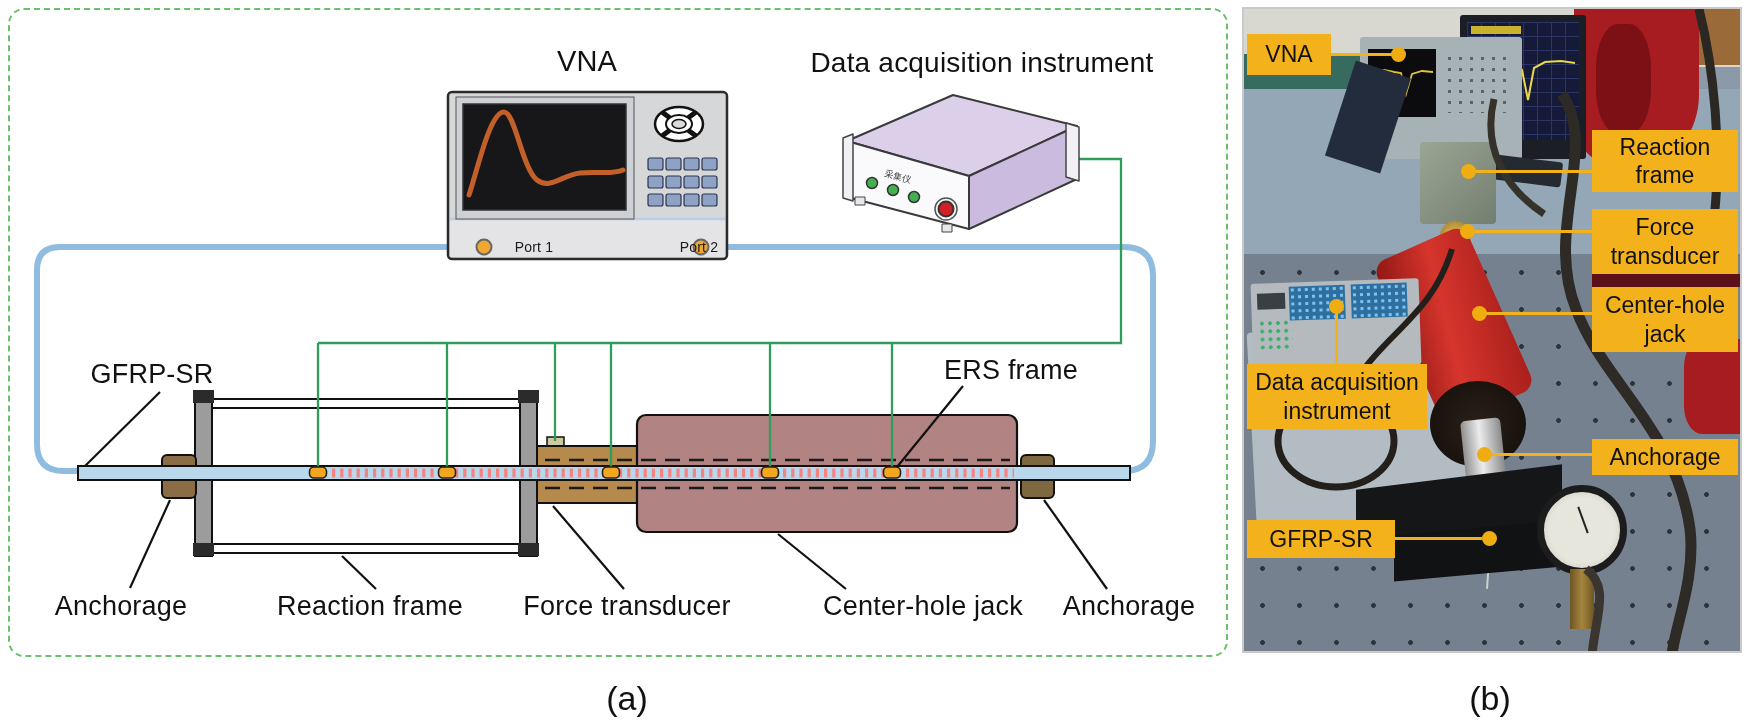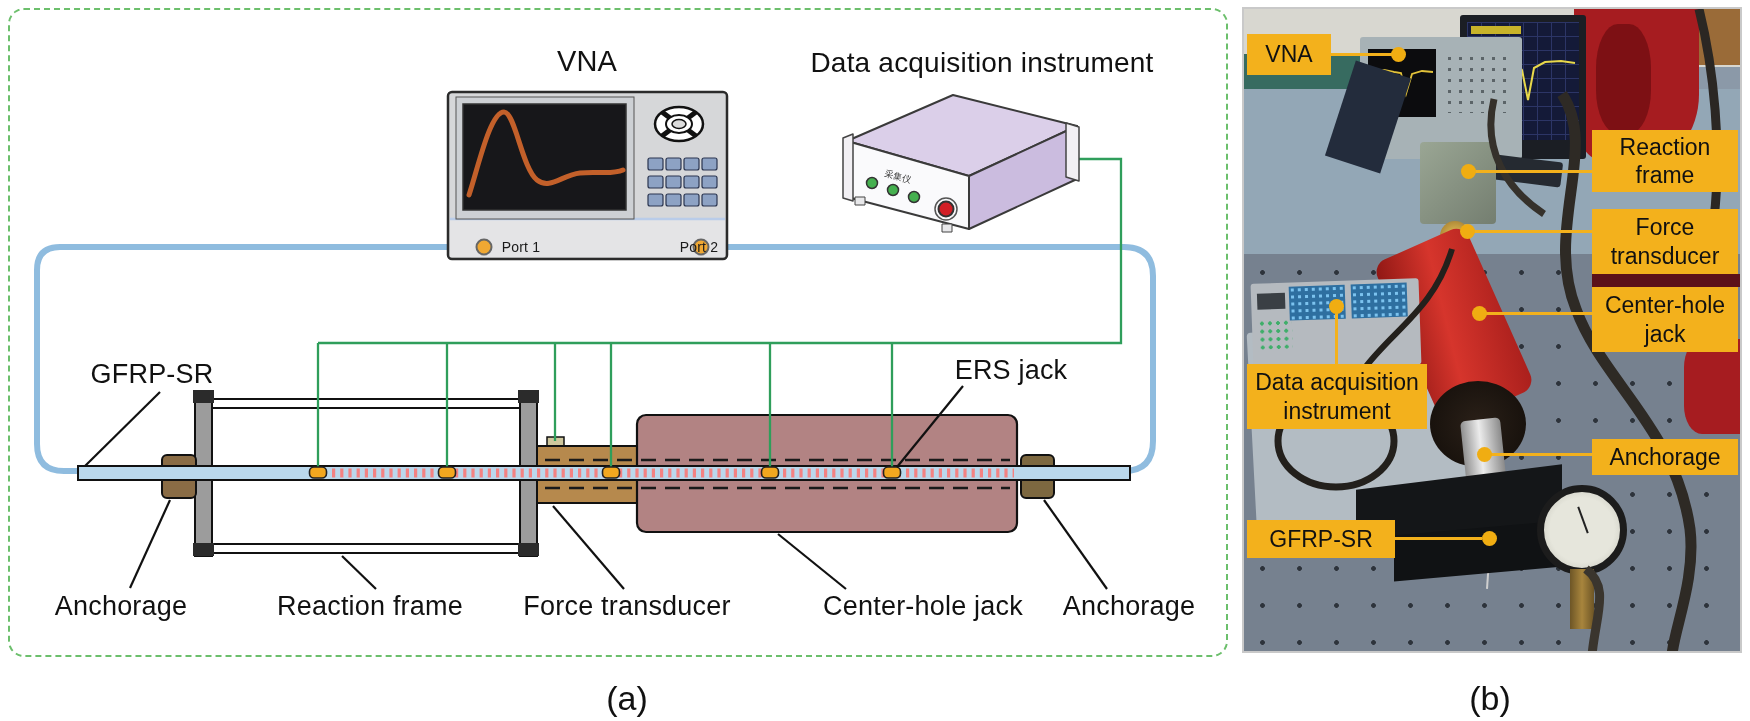--- a/index.html
+++ b/index.html
@@ -144,24 +144,24 @@
         <circle cx="893" cy="190" r="5.5" fill="#45b04f" stroke="#333" stroke-width="1.5"></circle>
         <circle cx="914" cy="197" r="5.5" fill="#45b04f" stroke="#333" stroke-width="1.5"></circle>
         <circle cx="946" cy="209" r="11" fill="none" stroke="#555" stroke-width="1.5"></circle>
         <circle cx="946" cy="209" r="7.5" fill="#d21f26" stroke="#333" stroke-width="2"></circle>
         <text x="884" y="176" font-size="9" fill="#333" transform="rotate(15 884 176)">采集仪</text>
       </g>
     </svg>
 
     <div class="lbl title-lbl" style="left:587px;top:61px">VNA</div>
     <div class="lbl" style="left:982px;top:63px;font-size:28px">Data acquisition instrument</div>
-    <div class="lbl port-lbl" style="left:521px;top:247px">Port 1</div>
+    <div class="lbl port-lbl" style="left:534px;top:247px">Port 1</div>
     <div class="lbl port-lbl" style="left:699px;top:247px">Port 2</div>
     <div class="lbl" style="left:152px;top:374px">GFRP-SR</div>
-    <div class="lbl" style="left:1011px;top:370px">ERS jack</div>
+    <div class="lbl" style="left:1011px;top:370px">ERS frame</div>
     <div class="lbl" style="left:121px;top:606px">Anchorage</div>
     <div class="lbl" style="left:370px;top:606px">Reaction frame</div>
     <div class="lbl" style="left:627px;top:606px">Force transducer</div>
     <div class="lbl" style="left:923px;top:606px">Center-hole jack</div>
     <div class="lbl" style="left:1129px;top:606px">Anchorage</div>
     <div class="caption" style="left:627px;top:698px">(a)</div>
   </div>
 
   <div id="photo">
 

